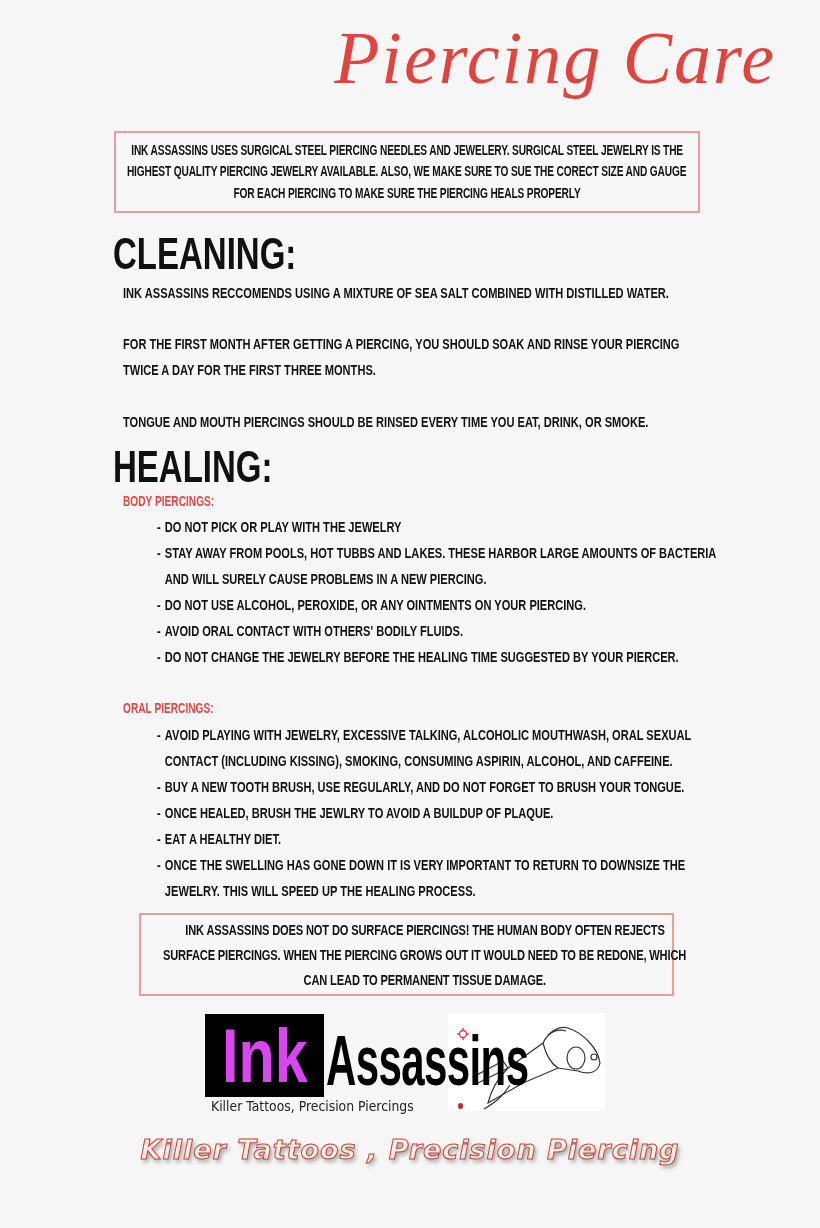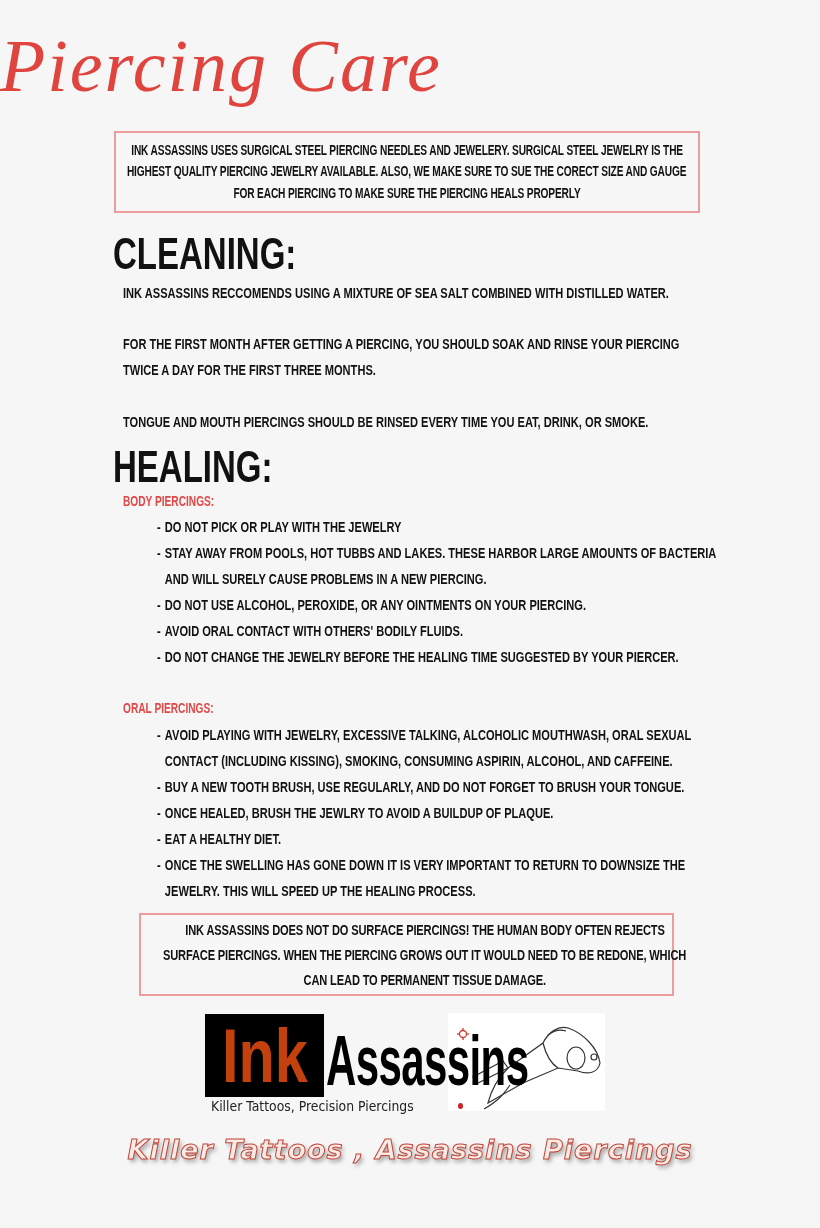--- a/index.html
+++ b/index.html
@@ -1,21 +1,21 @@
 <!DOCTYPE html>
 <html><head>
 <meta charset="utf-8">
 <style>
   html, body { margin: 0; padding: 0; }
   body {
     width: 820px; height: 1228px; background: #f6f6f6; position: relative; overflow: hidden;
     font-family: "Liberation Sans", sans-serif; color: #111;
   }
   .title {
-    position: absolute; left: 0; width: 776px; top: 24px; text-align: left;
+    position: absolute; left: 0; width: 776px; top: 16px; text-align: right;
     font-family: "Liberation Serif", serif; font-style: italic; font-size: 74px; color: #e0443f;
     letter-spacing: 2px; font-weight: normal;
   }
   .box {
     position: absolute; border: 2px solid #ec9c9a; background: #f7f7f7; box-sizing: border-box;
     display: flex; flex-direction: column; justify-content: center; align-items: center;
   }
   .box .line {
     font-family: "Liberation Sans", sans-serif; font-weight: bold; font-size: 15px; text-transform: uppercase;
     white-space: nowrap; line-height: 24px; transform: scaleX(0.72); transform-origin: center;
@@ -40,21 +40,21 @@
   .list { position: absolute; left: 157px; }
   .li {
     font-family: "Liberation Sans", sans-serif; font-weight: bold; font-size: 15.5px; line-height: 26px;
     white-space: nowrap; transform: scaleX(0.715); transform-origin: left top; height: 26px;
   }
   .li .dash { display: inline-block; width: 11px; }
   .li.cont { padding-left: 11px; }
   .logo { position: absolute; left: 205px; top: 1013px; width: 400px; height: 100px; }
   .logo .ink-block {
     position: absolute; left: 0; top: 1px; width: 119px; height: 83px; background: #000;
-    color: #c2410c; font-family: "Liberation Sans", sans-serif; font-weight: bold; font-size: 76px;
+    color: #d946ef; font-family: "Liberation Sans", sans-serif; font-weight: bold; font-size: 76px;
     line-height: 83px; text-align: center; overflow: hidden;
   }
   .logo .ink-block span { display: inline-block; transform: scaleX(0.78); }
   .logo .assassins {
     position: absolute; left: 121px; top: 10px; font-family: "Liberation Sans", sans-serif; font-weight: bold;
     font-size: 70px; line-height: 76px; color: #000; transform: scaleX(0.6); transform-origin: left top; white-space: nowrap;
     letter-spacing: -1px;
   }
   .logo .tag {
     position: absolute; left: 6px; top: 85px; font-family: "DejaVu Sans", sans-serif; font-size: 13.5px; color: #222;
@@ -136,13 +136,13 @@
       <line x1="6" y1="0" x2="6" y2="3"></line>
         <line x1="6" y1="9" x2="6" y2="12"></line>
       <line x1="0" y1="6" x2="3" y2="6"></line>
         <line x1="9" y1="6" x2="12" y2="6"></line>
     </svg>
   </div>
   <div class="tag">Killer Tattoos, Precision Piercings</div>
   <div style="position:absolute; left:253px; top:90px; width:5px; height:6px; border-radius:50%; background:#c8232a;"></div>
 </div>
 
-<div class="tagline">Killer Tattoos , Assassins Piercings</div>
+<div class="tagline">Killer Tattoos , Precision Piercing</div>
 
 </body></html>

